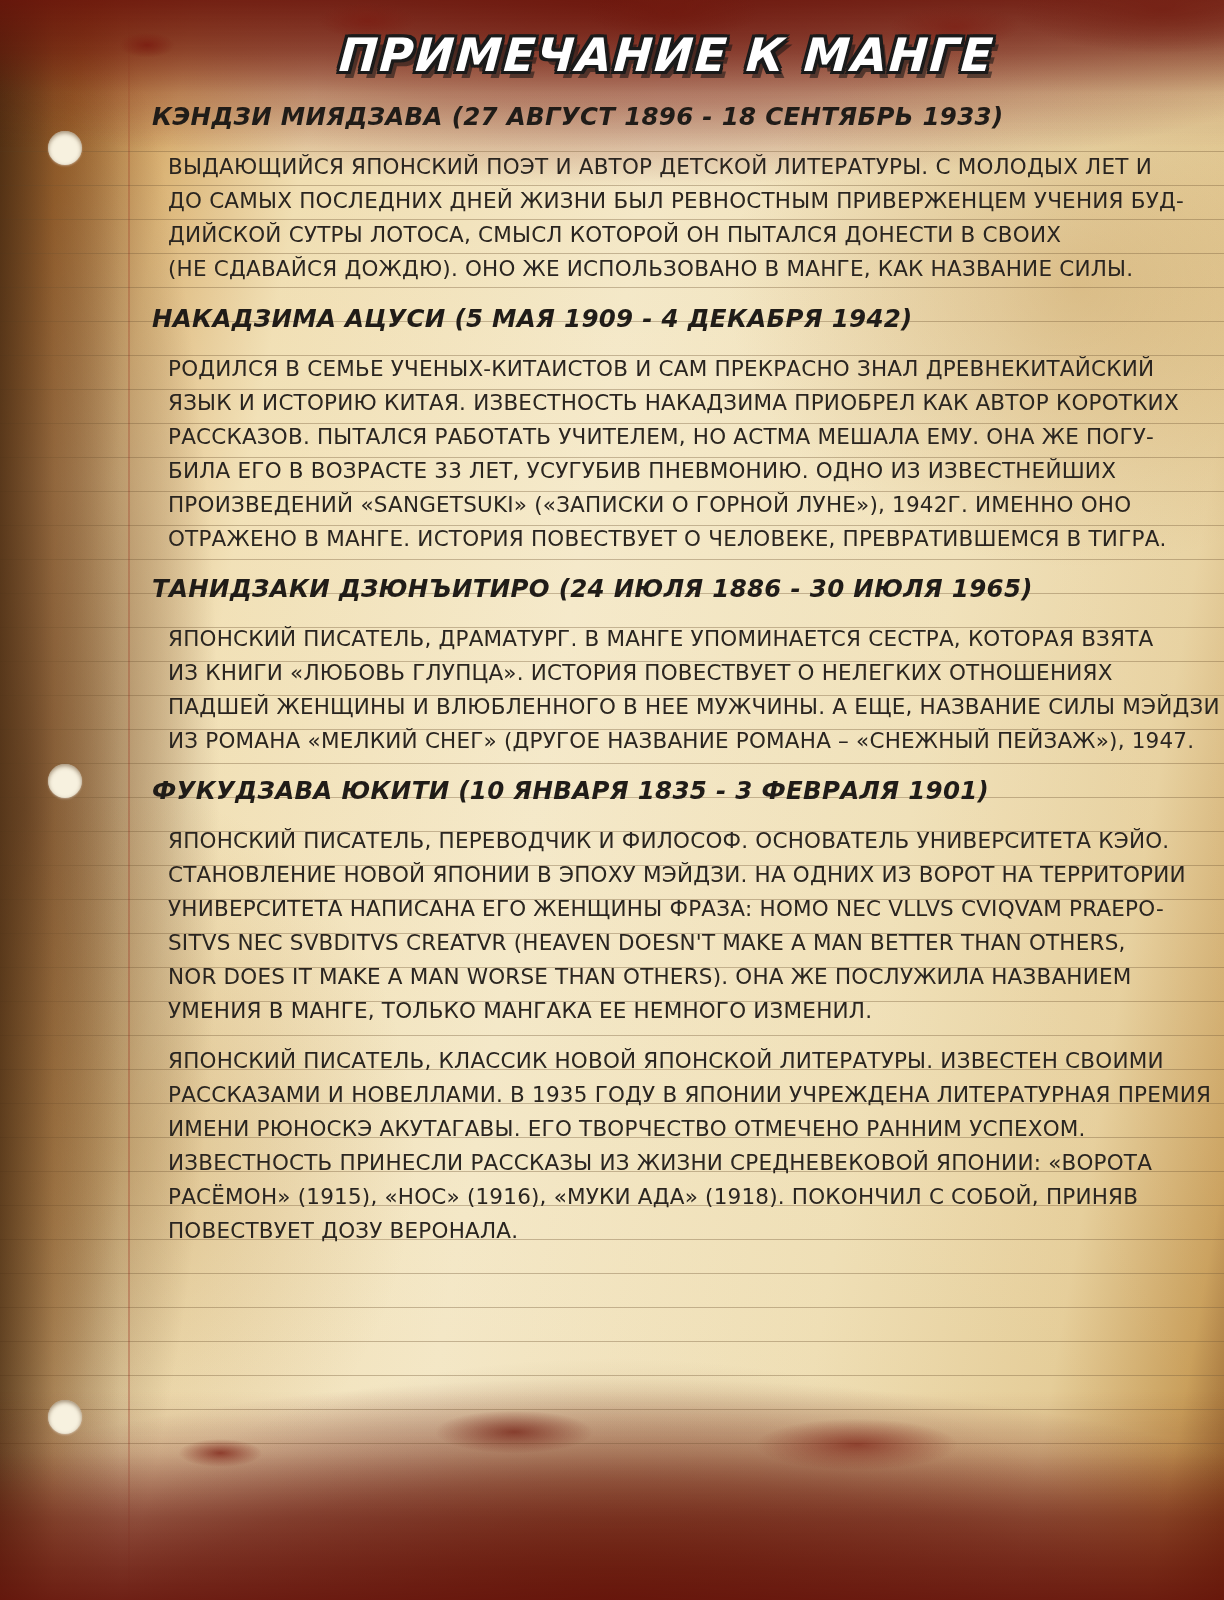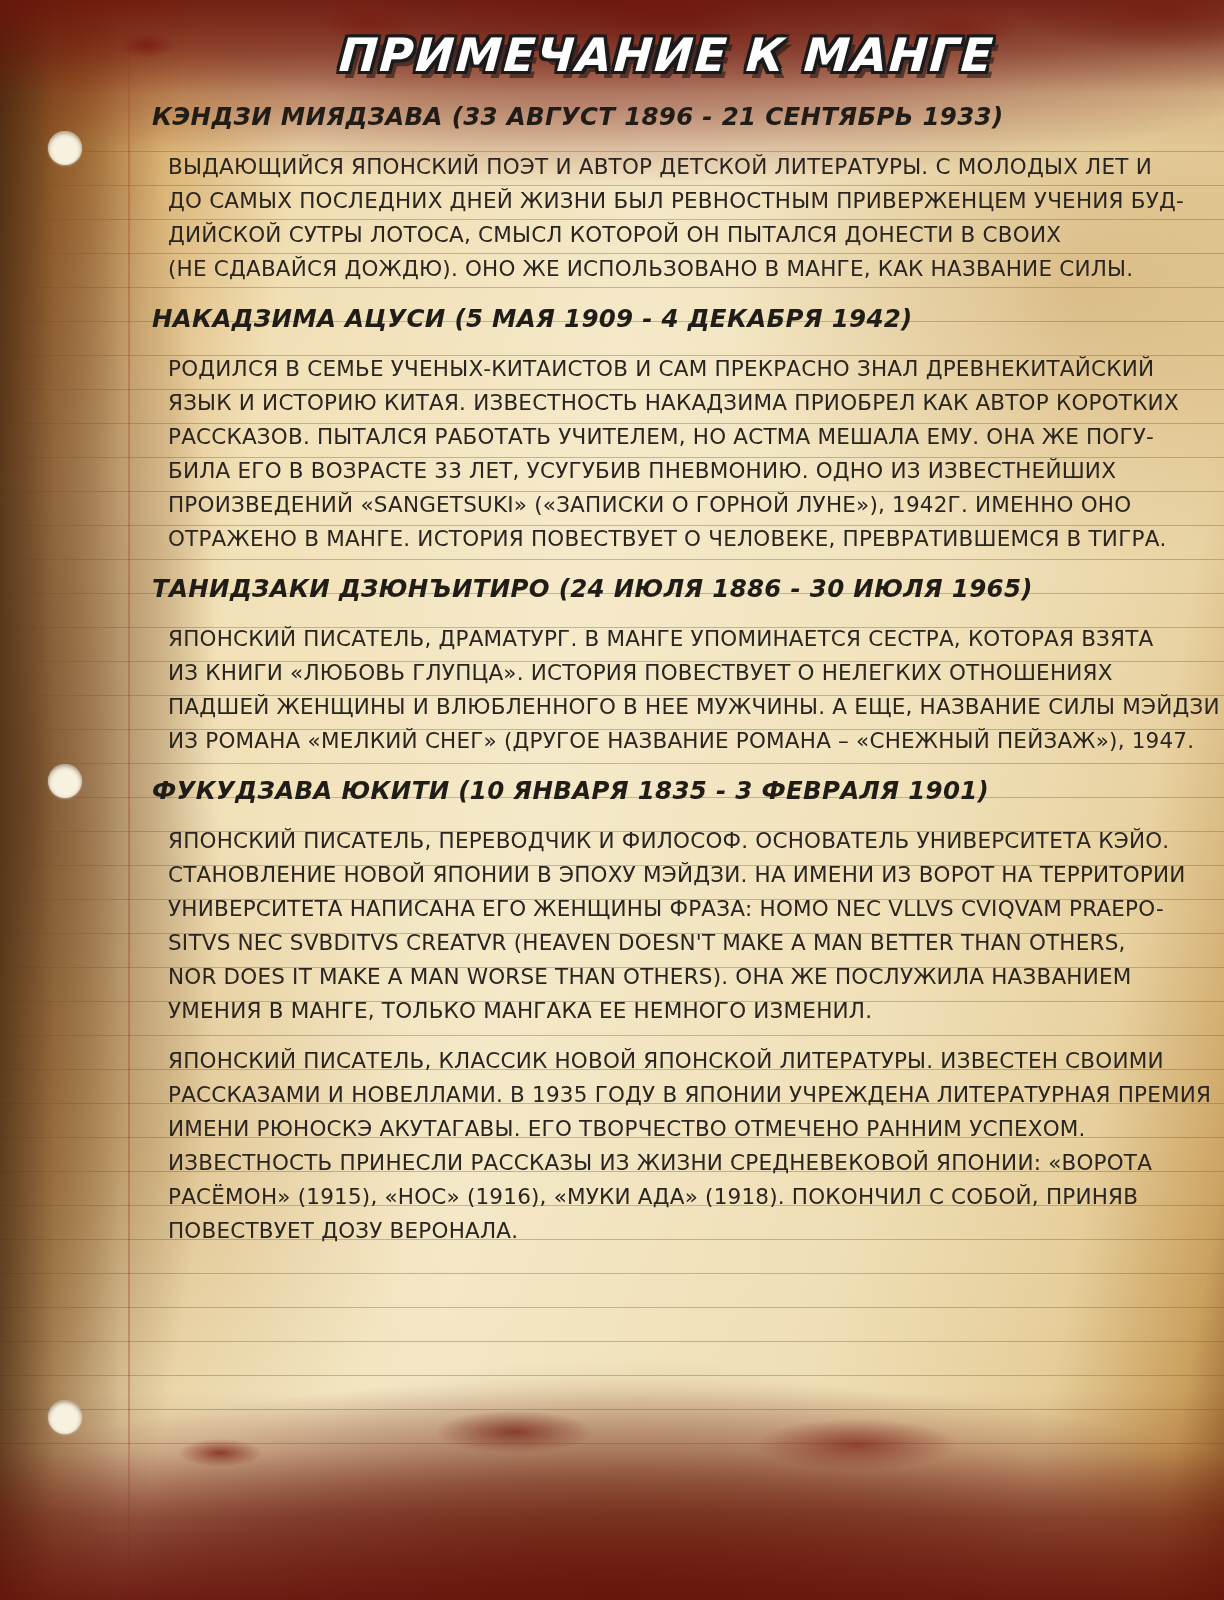--- a/index.html
+++ b/index.html
@@ -152,21 +152,21 @@
   <div class="splatter" id="splatter-bottom"></div>
 
   <div class="hole" id="hole-1"></div>
   <div class="hole" id="hole-2"></div>
   <div class="hole" id="hole-3"></div>
 
   <div id="content">
     <div id="title">ПРИМЕЧАНИЕ К МАНГЕ</div>
 
     <div class="entry">
-      <div class="entry-heading">КЭНДЗИ МИЯДЗАВА (33 АВГУСТ 1896 - 21 СЕНТЯБРЬ 1933)</div>
+      <div class="entry-heading">КЭНДЗИ МИЯДЗАВА (27 АВГУСТ 1896 - 18 СЕНТЯБРЬ 1933)</div>
       <div class="entry-body">
         <span class="ln">ВЫДАЮЩИЙСЯ ЯПОНСКИЙ ПОЭТ И АВТОР ДЕТСКОЙ ЛИТЕРАТУРЫ. С МОЛОДЫХ ЛЕТ И</span>
         <span class="ln">ДО САМЫХ ПОСЛЕДНИХ ДНЕЙ ЖИЗНИ БЫЛ РЕВНОСТНЫМ ПРИВЕРЖЕНЦЕМ УЧЕНИЯ БУД-</span>
         <span class="ln">ДИЙСКОЙ СУТРЫ ЛОТОСА, СМЫСЛ КОТОРОЙ ОН ПЫТАЛСЯ ДОНЕСТИ В СВОИХ</span>
         <span class="ln">(НЕ СДАВАЙСЯ ДОЖДЮ). ОНО ЖЕ ИСПОЛЬЗОВАНО В МАНГЕ, КАК НАЗВАНИЕ СИЛЫ.</span>
       </div>
     </div>
 
     <div class="entry">
       <div class="entry-heading">НАКАДЗИМА АЦУСИ (5 МАЯ 1909 - 4 ДЕКАБРЯ 1942)</div>
@@ -187,21 +187,21 @@
         <span class="ln">ИЗ КНИГИ «ЛЮБОВЬ ГЛУПЦА». ИСТОРИЯ ПОВЕСТВУЕТ О НЕЛЕГКИХ ОТНОШЕНИЯХ</span>
         <span class="ln">ПАДШЕЙ ЖЕНЩИНЫ И ВЛЮБЛЕННОГО В НЕЕ МУЖЧИНЫ. А ЕЩЕ, НАЗВАНИЕ СИЛЫ МЭЙДЗИ</span>
         <span class="ln">ИЗ РОМАНА «МЕЛКИЙ СНЕГ» (ДРУГОЕ НАЗВАНИЕ РОМАНА – «СНЕЖНЫЙ ПЕЙЗАЖ»), 1947.</span>
       </div>
     </div>
 
     <div class="entry">
       <div class="entry-heading">ФУКУДЗАВА ЮКИТИ (10 ЯНВАРЯ 1835 - 3 ФЕВРАЛЯ 1901)</div>
       <div class="entry-body">
         <span class="ln">ЯПОНСКИЙ ПИСАТЕЛЬ, ПЕРЕВОДЧИК И ФИЛОСОФ. ОСНОВАТЕЛЬ УНИВЕРСИТЕТА КЭЙО.</span>
-        <span class="ln">СТАНОВЛЕНИЕ НОВОЙ ЯПОНИИ В ЭПОХУ МЭЙДЗИ. НА ИМЕНИ ИЗ ВОРОТ НА ТЕРРИТОРИИ</span>
+        <span class="ln">СТАНОВЛЕНИЕ НОВОЙ ЯПОНИИ В ЭПОХУ МЭЙДЗИ. НА ОДНИХ ИЗ ВОРОТ НА ТЕРРИТОРИИ</span>
         <span class="ln">УНИВЕРСИТЕТА НАПИСАНА ЕГО ЖЕНЩИНЫ ФРАЗА: HOMO NEC VLLVS CVIQVAM PRAEPO-</span>
         <span class="ln">SITVS NEC SVBDITVS CREATVR (HEAVEN DOESN'T MAKE A MAN BETTER THAN OTHERS,</span>
         <span class="ln">NOR DOES IT MAKE A MAN WORSE THAN OTHERS). ОНА ЖЕ ПОСЛУЖИЛА НАЗВАНИЕМ</span>
         <span class="ln">УМЕНИЯ В МАНГЕ, ТОЛЬКО МАНГАКА ЕЕ НЕМНОГО ИЗМЕНИЛ.</span>
       </div>
     </div>
 
     <div class="entry">
       <div class="entry-body">
         <span class="ln">ЯПОНСКИЙ ПИСАТЕЛЬ, КЛАССИК НОВОЙ ЯПОНСКОЙ ЛИТЕРАТУРЫ. ИЗВЕСТЕН СВОИМИ</span>

